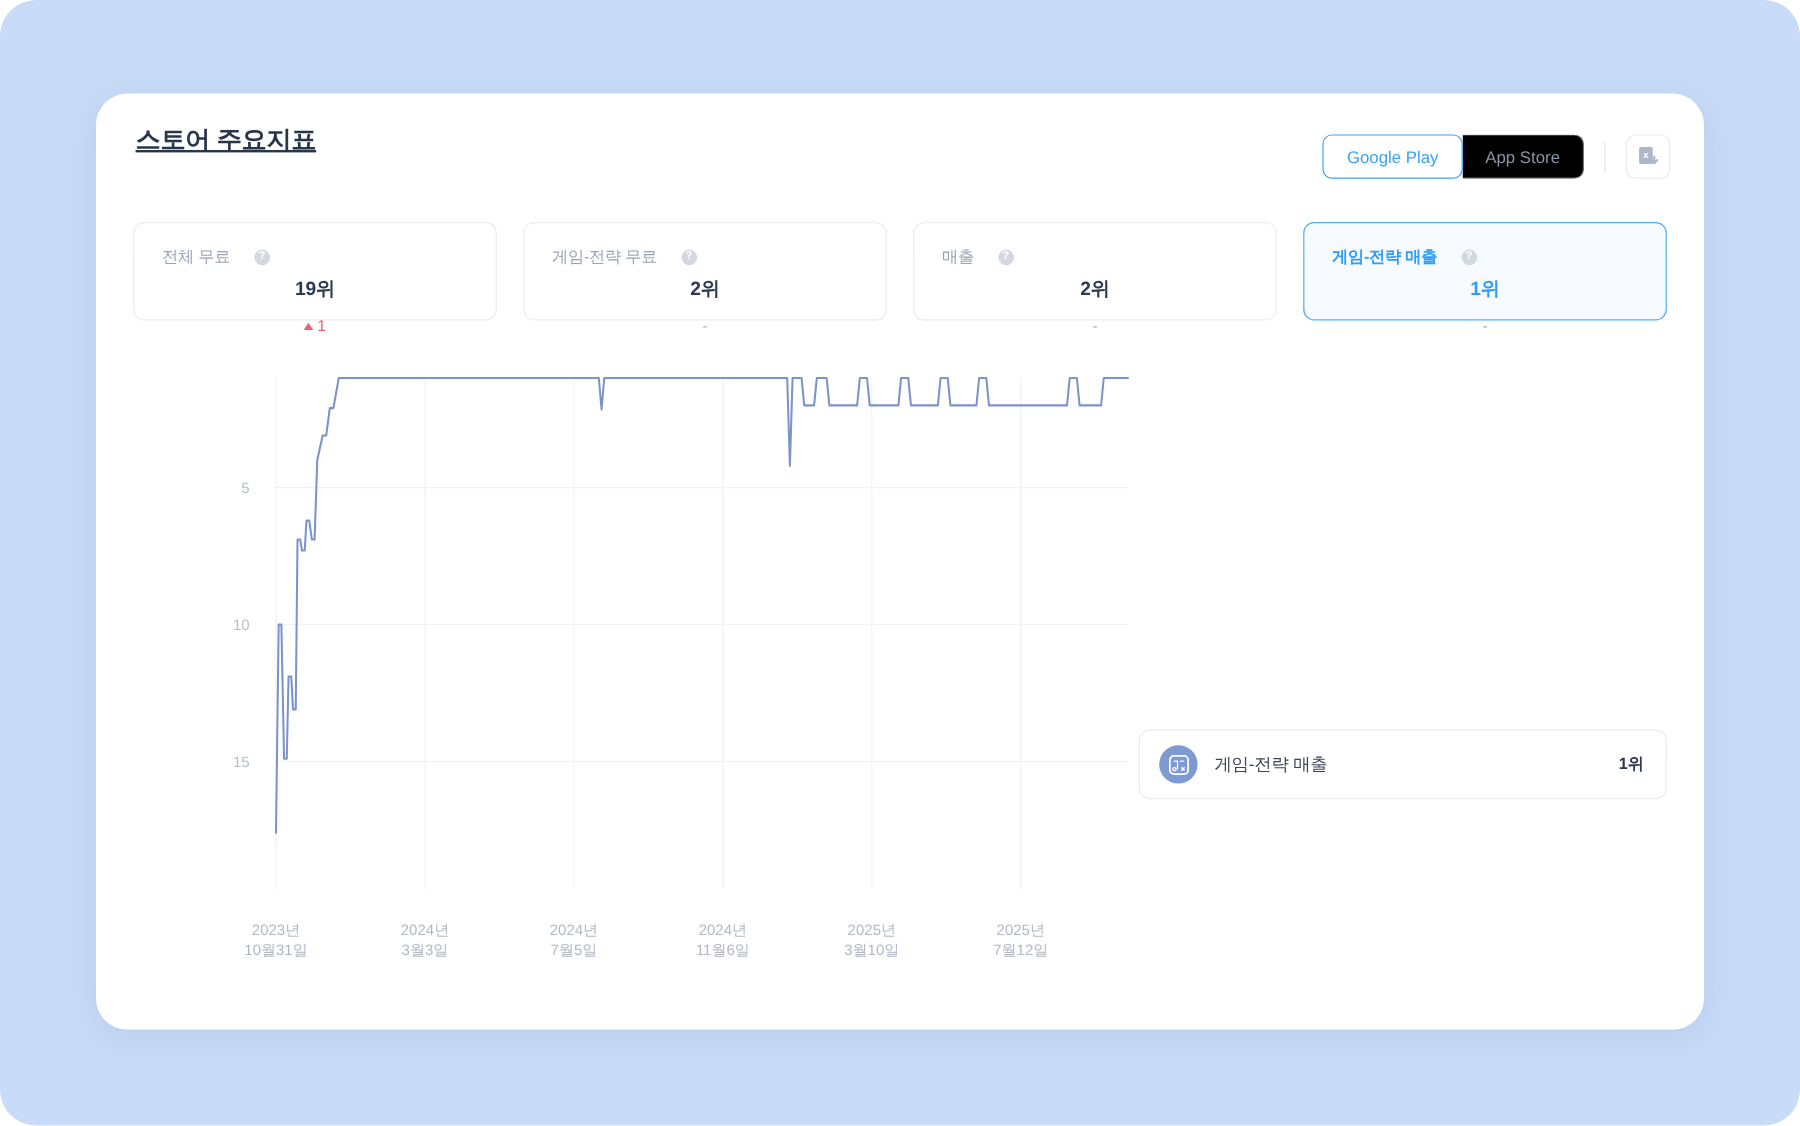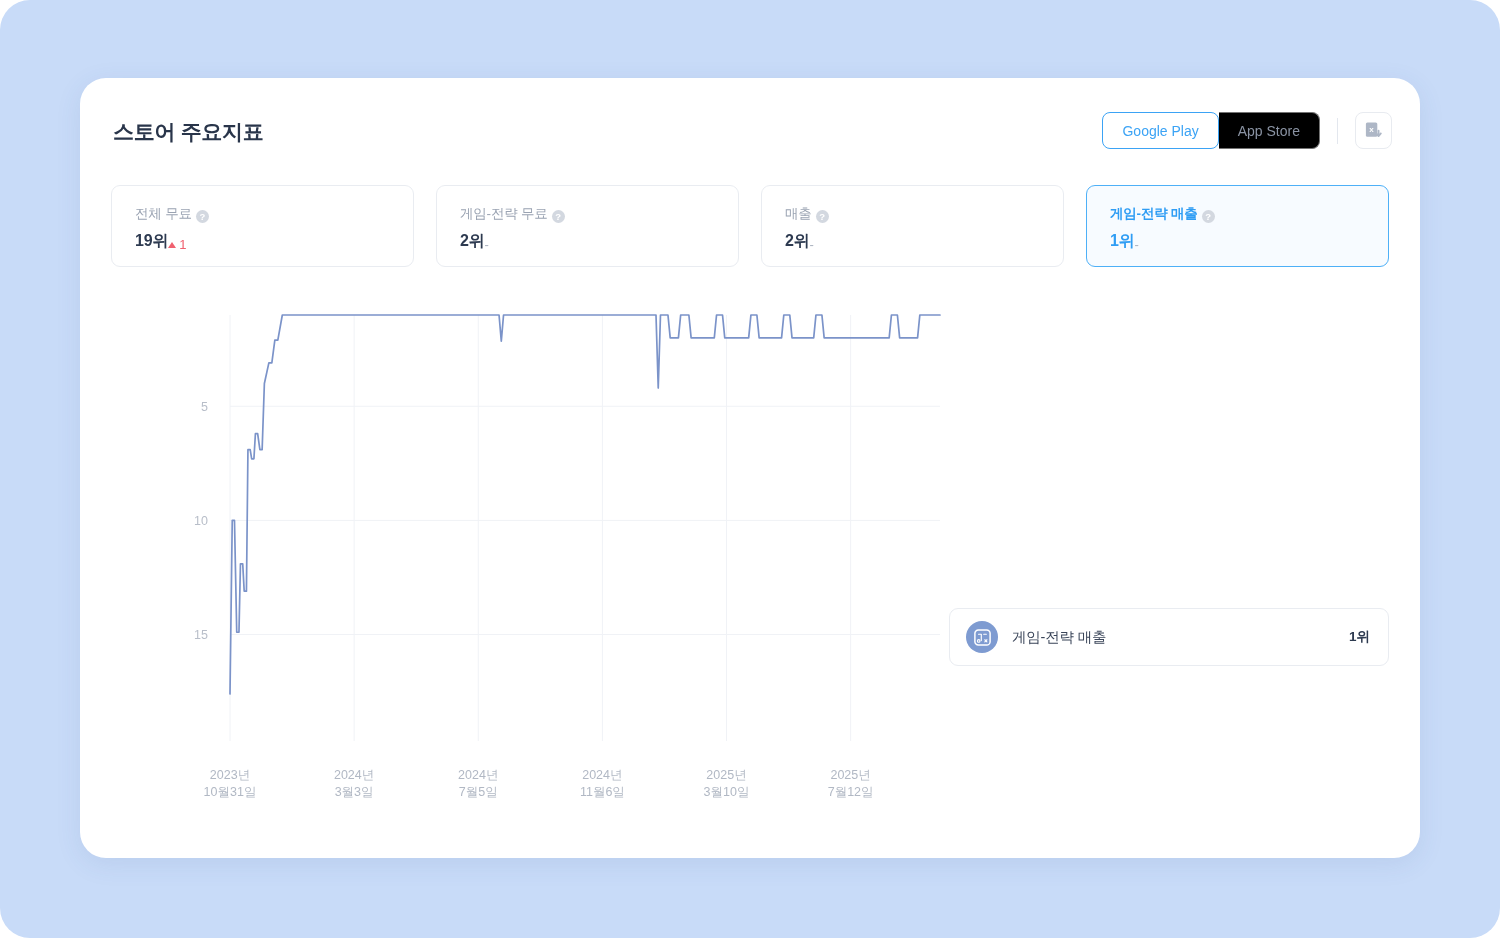--- a/index.html
+++ b/index.html
@@ -37,25 +37,26 @@
   
   .header {
     position: absolute;
     left: 0; top: 0;
     width: 100%;
     height: 108px;
   }
 
   .page-title {
     position: absolute;
-    left: 33px; top: 40px;
+    left: 33px; top: 24px;
     font-size: 21px;
     font-weight: bold;
     color: #29354a;
     letter-spacing: -0.3px;
+    text-decoration: underline;
   }
 
   .header-right {
     position: absolute;
     right: 28px; top: 34px;
     display: flex;
     align-items: center;
     gap: 0;
   }
 
@@ -134,22 +135,22 @@
   }
   .metric-card.selected {
     border: 1.6px solid #4eb0f7;
     background: #f7fbff;
   }
 
   .metric-label {
     font-size: 13.5px;
     color: #9aa3b2;
     display: flex;
-    align-items: flex-end;
-    gap: 4px;
+    align-items: center;
+    gap: 20px;
     letter-spacing: -0.2px;
   }
   .metric-card.selected .metric-label {
     color: #2f9df4;
     font-weight: bold;
   }
 
   .help-icon {
     display: inline-flex;
     width: 13px; height: 13px;
@@ -161,21 +162,23 @@
     align-items: center;
     justify-content: center;
     line-height: 1;
     cursor: pointer;
     flex: 0 0 auto;
   }
 
   .metric-value-row {
     margin-top: 8px;
     display: flex;
-    align-items: flex-end;
+    align-items: center;
+    gap: 12px;
+    flex-direction: column;
   }
 
   .metric-value {
     font-size: 16px;
     font-weight: bold;
     color: #2d3a50;
     letter-spacing: -0.2px;
   }
   .metric-card.selected .metric-value { color: #2f9df4; }
 

